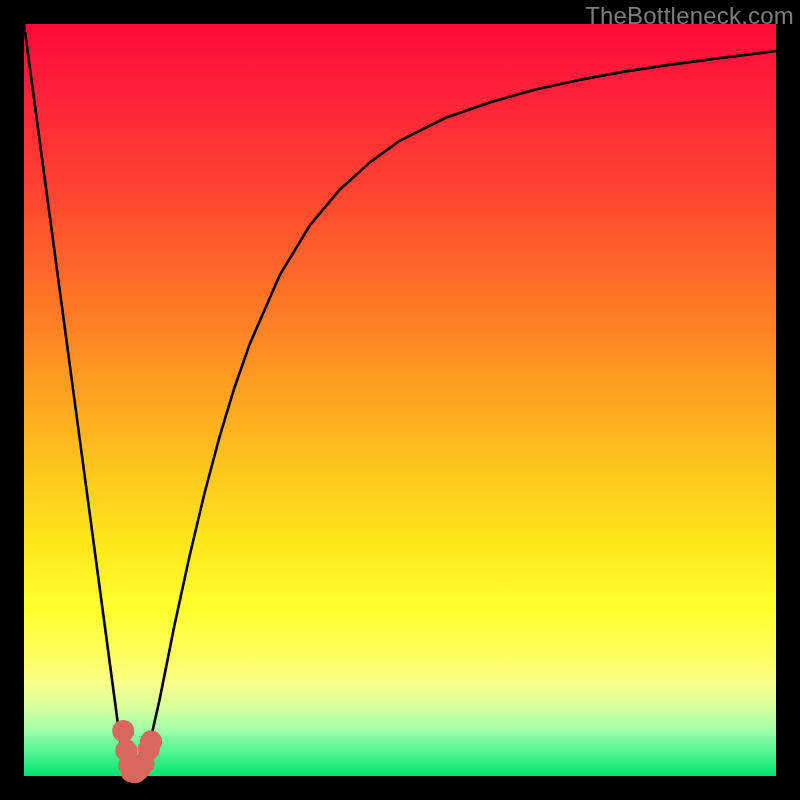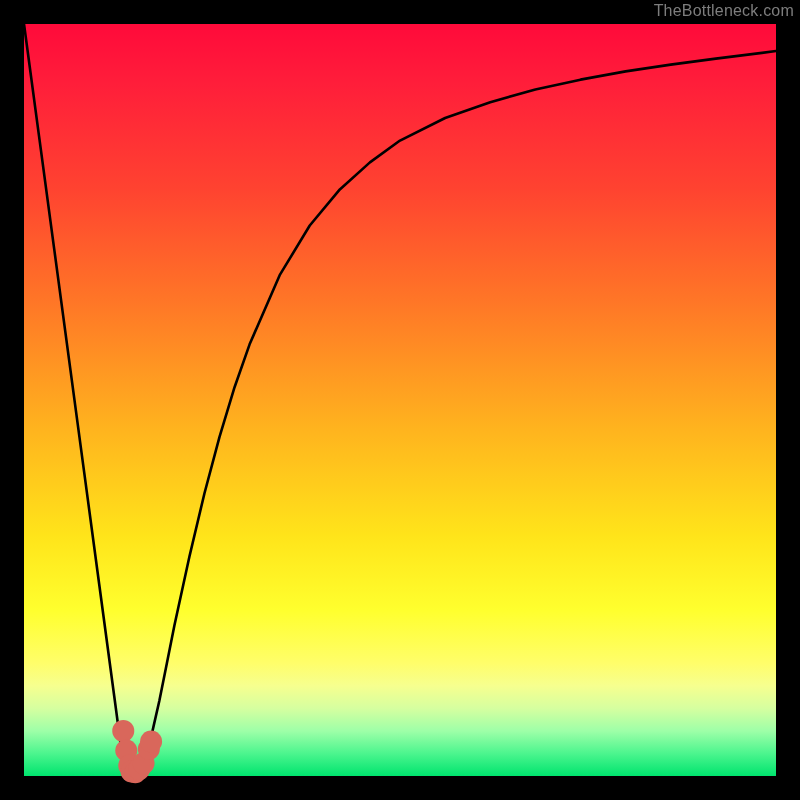--- a/index.html
+++ b/index.html
@@ -41,21 +41,21 @@
       #9effa8 94%,
       #4cf58e 97%,
       #00e46e 100%
     );
   }
   .watermark {
     position: absolute;
     top: 2px;
     right: 6px;
     color: #7d7d7d;
-    font-size: 16px;
+    font-size: 24px;
     font-weight: 500;
     letter-spacing: 0.2px;
     user-select: none;
   }
   svg.curves {
     position: absolute;
     left: 24px;
     top: 24px;
     width: 752px;
     height: 752px;

